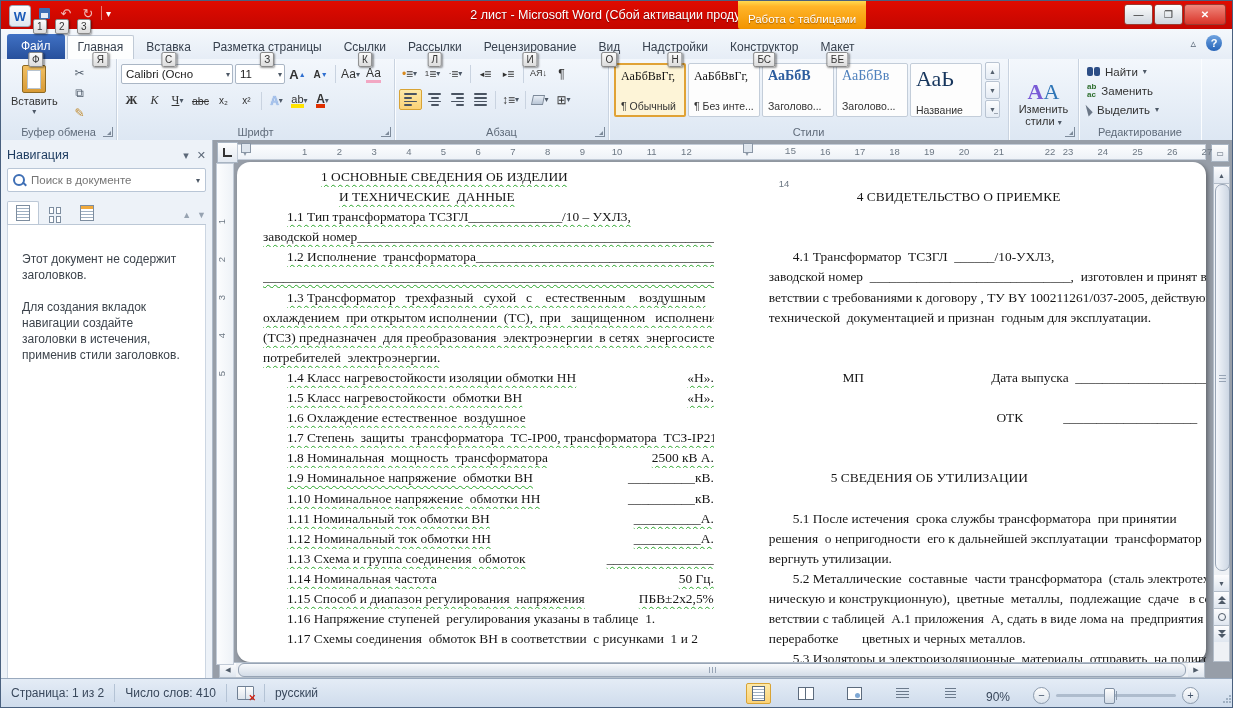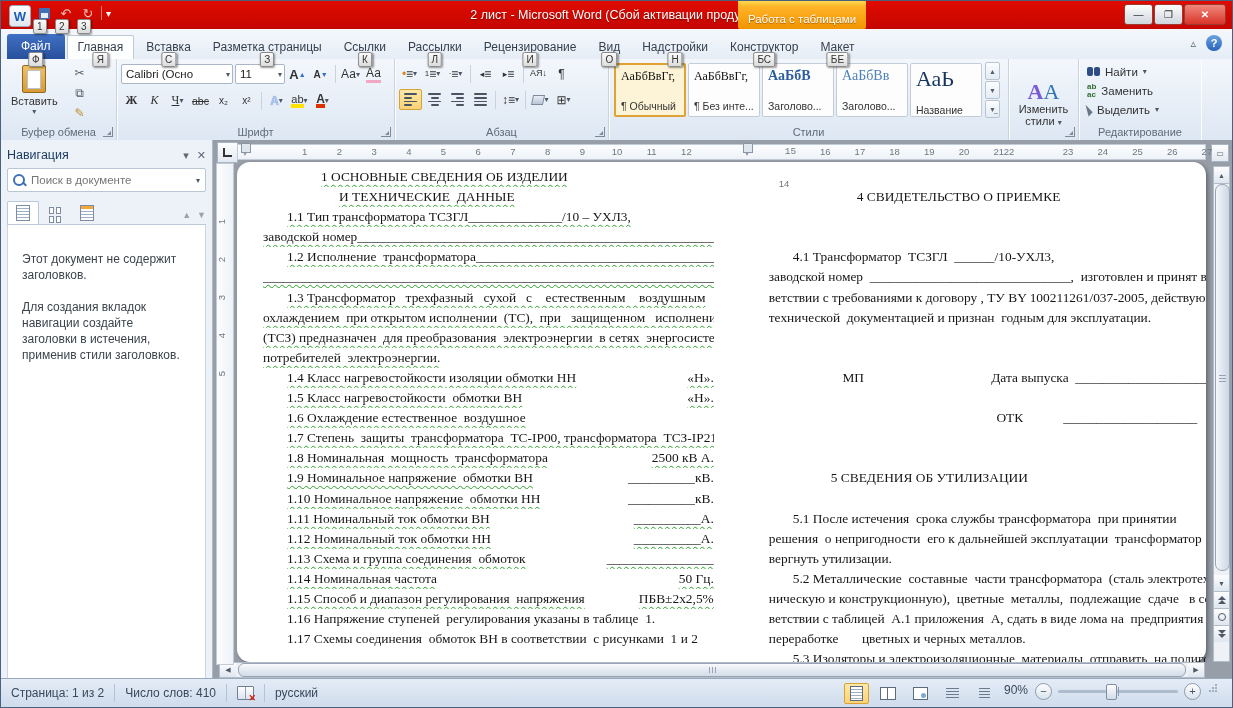--- a/index.html
+++ b/index.html
@@ -131,21 +131,21 @@
   .harrow{width:16px;height:14px;background:linear-gradient(#fdfdfe,#dfe6ef);display:flex;align-items:center;justify-content:center;font-size:7px;color:#4e5a68;}
   .hthumb{height:12px;flex:1;margin:0 2px;background:linear-gradient(#f8fafc,#d3dce7);border:1px solid #97a4b5;border-radius:6px;position:relative;}
   .hthumb:before{content:"";position:absolute;top:3px;left:50%;width:1px;height:6px;background:#97a4b5;box-shadow:3px 0 0 #97a4b5,-3px 0 0 #97a4b5;}
   
   .statusbar{position:absolute;left:0;bottom:0;width:100%;height:28px;background:linear-gradient(#e4ecf6,#cfdcec);border-top:1px solid #99a9bd;display:flex;align-items:center;font-size:12px;color:#39485c;}
   .seg{padding:0 10px;height:18px;display:flex;align-items:center;gap:6px;border-right:1px solid #b4c3d5;white-space:nowrap;}
   .seg.noline{border-right:none;}
   .book{position:relative;width:15px;height:12px;background:linear-gradient(#fdfdfd,#dde4ec);border:1px solid #6f7f93;border-radius:1px;}
   .book:before{content:"";position:absolute;left:7px;top:0;bottom:0;width:1px;background:#8fa0b4;}
   .book:after{content:"✕";position:absolute;right:-3px;bottom:-4px;color:#d41c0c;font-size:9px;font-weight:bold;}
-  .sb-right{margin-left:auto;display:flex;align-items:flex-start;gap:7px;padding-right:14px;}
+  .sb-right{margin-left:auto;display:flex;align-items:flex-end;gap:23px;}
   .viewbtn{width:23px;height:19px;border:1px solid transparent;border-radius:2px;display:flex;align-items:center;justify-content:center;}
   .viewbtn.active{background:linear-gradient(#fde9a8,#fbd276);border-color:#d8a335;}
   .pg{width:11px;height:13px;background:#fff;border:1px solid #5c6b7d;background-image:linear-gradient(#9fb0c2 1px,transparent 1px);background-size:100% 3px;background-position:0 2px;}
   .bookv{width:14px;height:11px;background:#fff;border:1px solid #5c6b7d;position:relative;}
   .bookv:before{content:"";position:absolute;left:6px;top:0;bottom:0;width:1px;background:#5c6b7d;}
   .pgweb{width:13px;height:11px;background:#fff;border:1px solid #5c6b7d;position:relative;}
   .pgweb:before{content:"";position:absolute;right:1px;bottom:1px;width:5px;height:5px;border-radius:50%;background:#7fa8d4;}
   .outl{width:13px;height:11px;background:repeating-linear-gradient(#6b7a8c 0 1px,transparent 1px 3px);}
   .zoomctl{display:flex;align-items:center;gap:6px;}
   .zbtn{width:15px;height:15px;border-radius:50%;background:linear-gradient(#fdfdfd,#dbe3ed);border:1px solid #8c9bad;display:flex;align-items:center;justify-content:center;font-size:11px;color:#43536a;line-height:1;}
@@ -542,21 +542,21 @@
       <span class="num" style="left: 413.7px;">11</span>
       <span class="num" style="left: 448.4px;">12</span>
       <span class="num" style="left: 546px; margin-top: 32px;">14</span>
       <span class="num" style="left: 552.5px; font-family: Liberation Mono, monospace;">15</span>
       <span class="num" style="left: 587.2px;">16</span>
       <span class="num" style="left: 621.9px;">17</span>
       <span class="num" style="left: 656.6px;">18</span>
       <span class="num" style="left: 691.3px;">19</span>
       <span class="num" style="left: 726px;">20</span>
       <span class="num" style="left: 760.7px;">21</span>
-      <span class="num" style="left: 771px;">22</span>
+      <span class="num" style="left: 812px;">22</span>
       <span class="num" style="left: 830.1px;">23</span>
       <span class="num" style="left: 864.8px;">24</span>
       <span class="num" style="left: 899.5px;">25</span>
       <span class="num" style="left: 934.2px;">26</span>
       <span class="num" style="left: 968.9px;">27</span>
     </div>
   <div class="vruler" id="vruler">
       <span class="num" style="top: 52px;">1</span>
       <span class="num" style="top: 90px;">2</span>
       <span class="num" style="top: 128px;">3</span>

